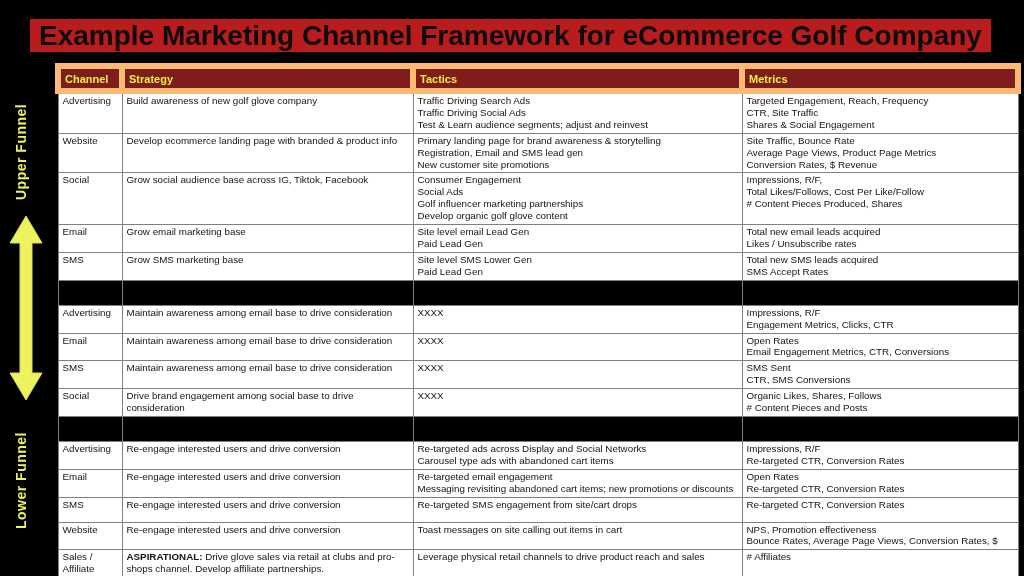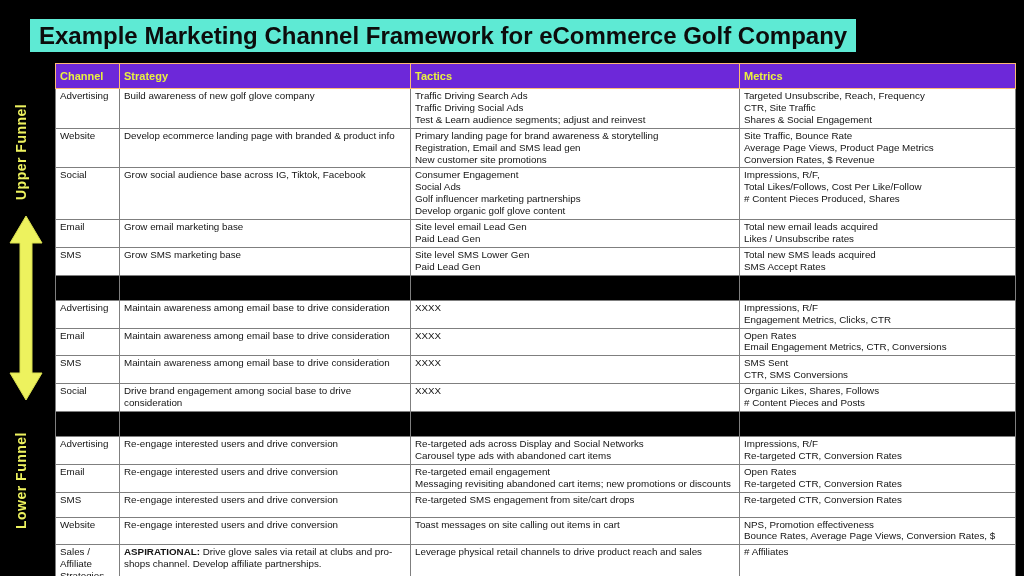--- a/index.html
+++ b/index.html
@@ -8,46 +8,46 @@
     background:#000;
     font-family:"Liberation Sans", sans-serif;
     position:relative;
     overflow:hidden;
   }
   .slide { position:absolute; inset:0; }
 
   
   .title {
     position:absolute; left:30px; top:19px;
-    background:#5eead4; color:#0c0c0c;
-    font-weight:bold; font-size:24px; line-height:33px;
+    background:#b91c1c; color:#0c0c0c;
+    font-weight:bold; font-size:28px; line-height:33px;
     padding:0 9px; white-space:nowrap;
   }
 
   
   .vlabel {
     position:absolute;
     writing-mode:vertical-rl; transform:rotate(180deg);
     color:#edf25e; font-weight:bold; font-size:14px;
     letter-spacing:0.5px; text-align:center;
   }
   #upper-label { left:13px; top:93px;  height:118px; }
   #lower-label { left:13px; top:405px; height:152px; }
   .arrow-wrap { position:absolute; left:9px; top:216px; width:34px; height:184px; }
 
   
   table.framework {
     position:absolute; left:55px; top:63px; width:960px;
     border-collapse:collapse; table-layout:fixed;
   }
   table.framework th {
-    background:#6d28d9; color:#e9f23f;
+    background:#7f1d1d; color:#e9f23f;
     font-size:11px; font-weight:bold; text-align:left;
     padding:3px 4px; height:25px;
-    border:1px solid #fdba74;
+    border:6px solid #fdba74;
   }
   table.framework td {
     background:#fff; color:#141414;
     font-size:9.8px; line-height:11.9px;
     padding:1px 4px 2px 4px; vertical-align:top;
     border:1px solid #7f7f7f;
     overflow:hidden;
   }
   table.framework tr { height:25px; }
   tr.separator { height:12px; }
@@ -89,21 +89,21 @@
     <tbody>
         <tr>
           <td>Advertising</td>
           <td>Build awareness of new golf glove company</td>
           <td>
             <div>Traffic Driving Search Ads</div>
             <div>Traffic Driving Social Ads</div>
             <div>Test &amp; Learn audience segments; adjust and reinvest</div>
           </td>
           <td>
-            <div>Targeted Unsubscribe, Reach, Frequency</div>
+            <div>Targeted Engagement, Reach, Frequency</div>
             <div>CTR, Site Traffic</div>
             <div>Shares &amp; Social Engagement</div>
           </td>
         </tr>
         <tr>
           <td>Website</td>
           <td>Develop ecommerce landing page with branded &amp; product info</td>
           <td>
             <div>Primary landing page for brand awareness &amp; storytelling</div>
             <div>Registration, Email and SMS lead gen</div>

